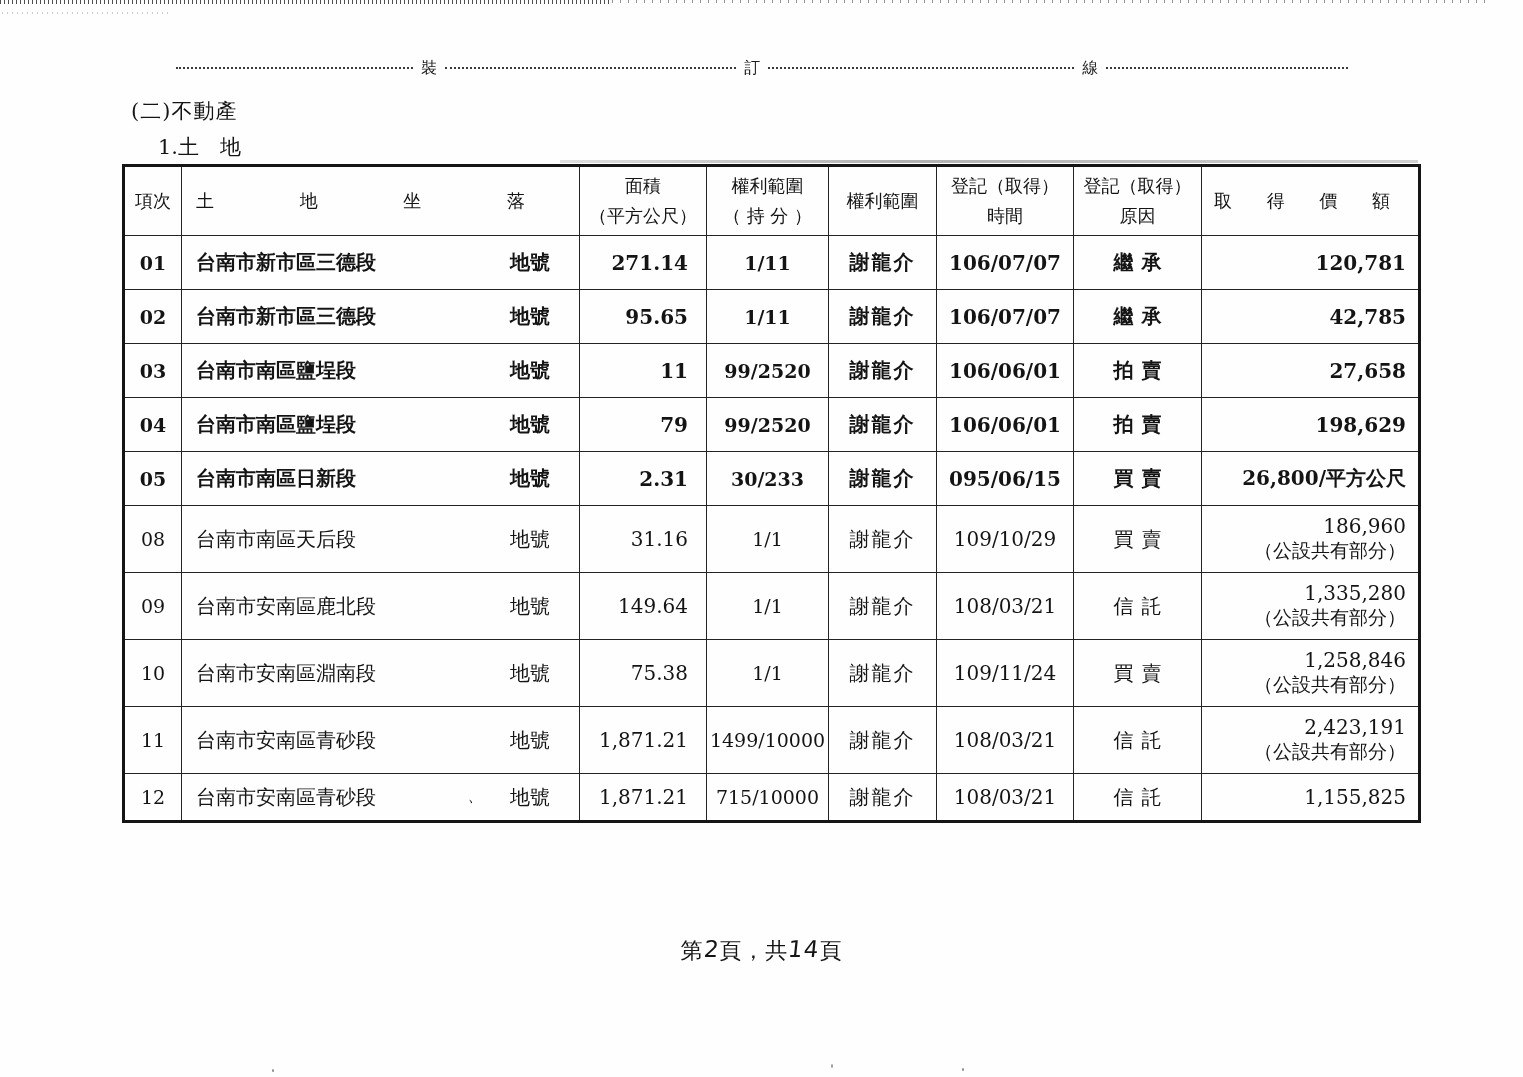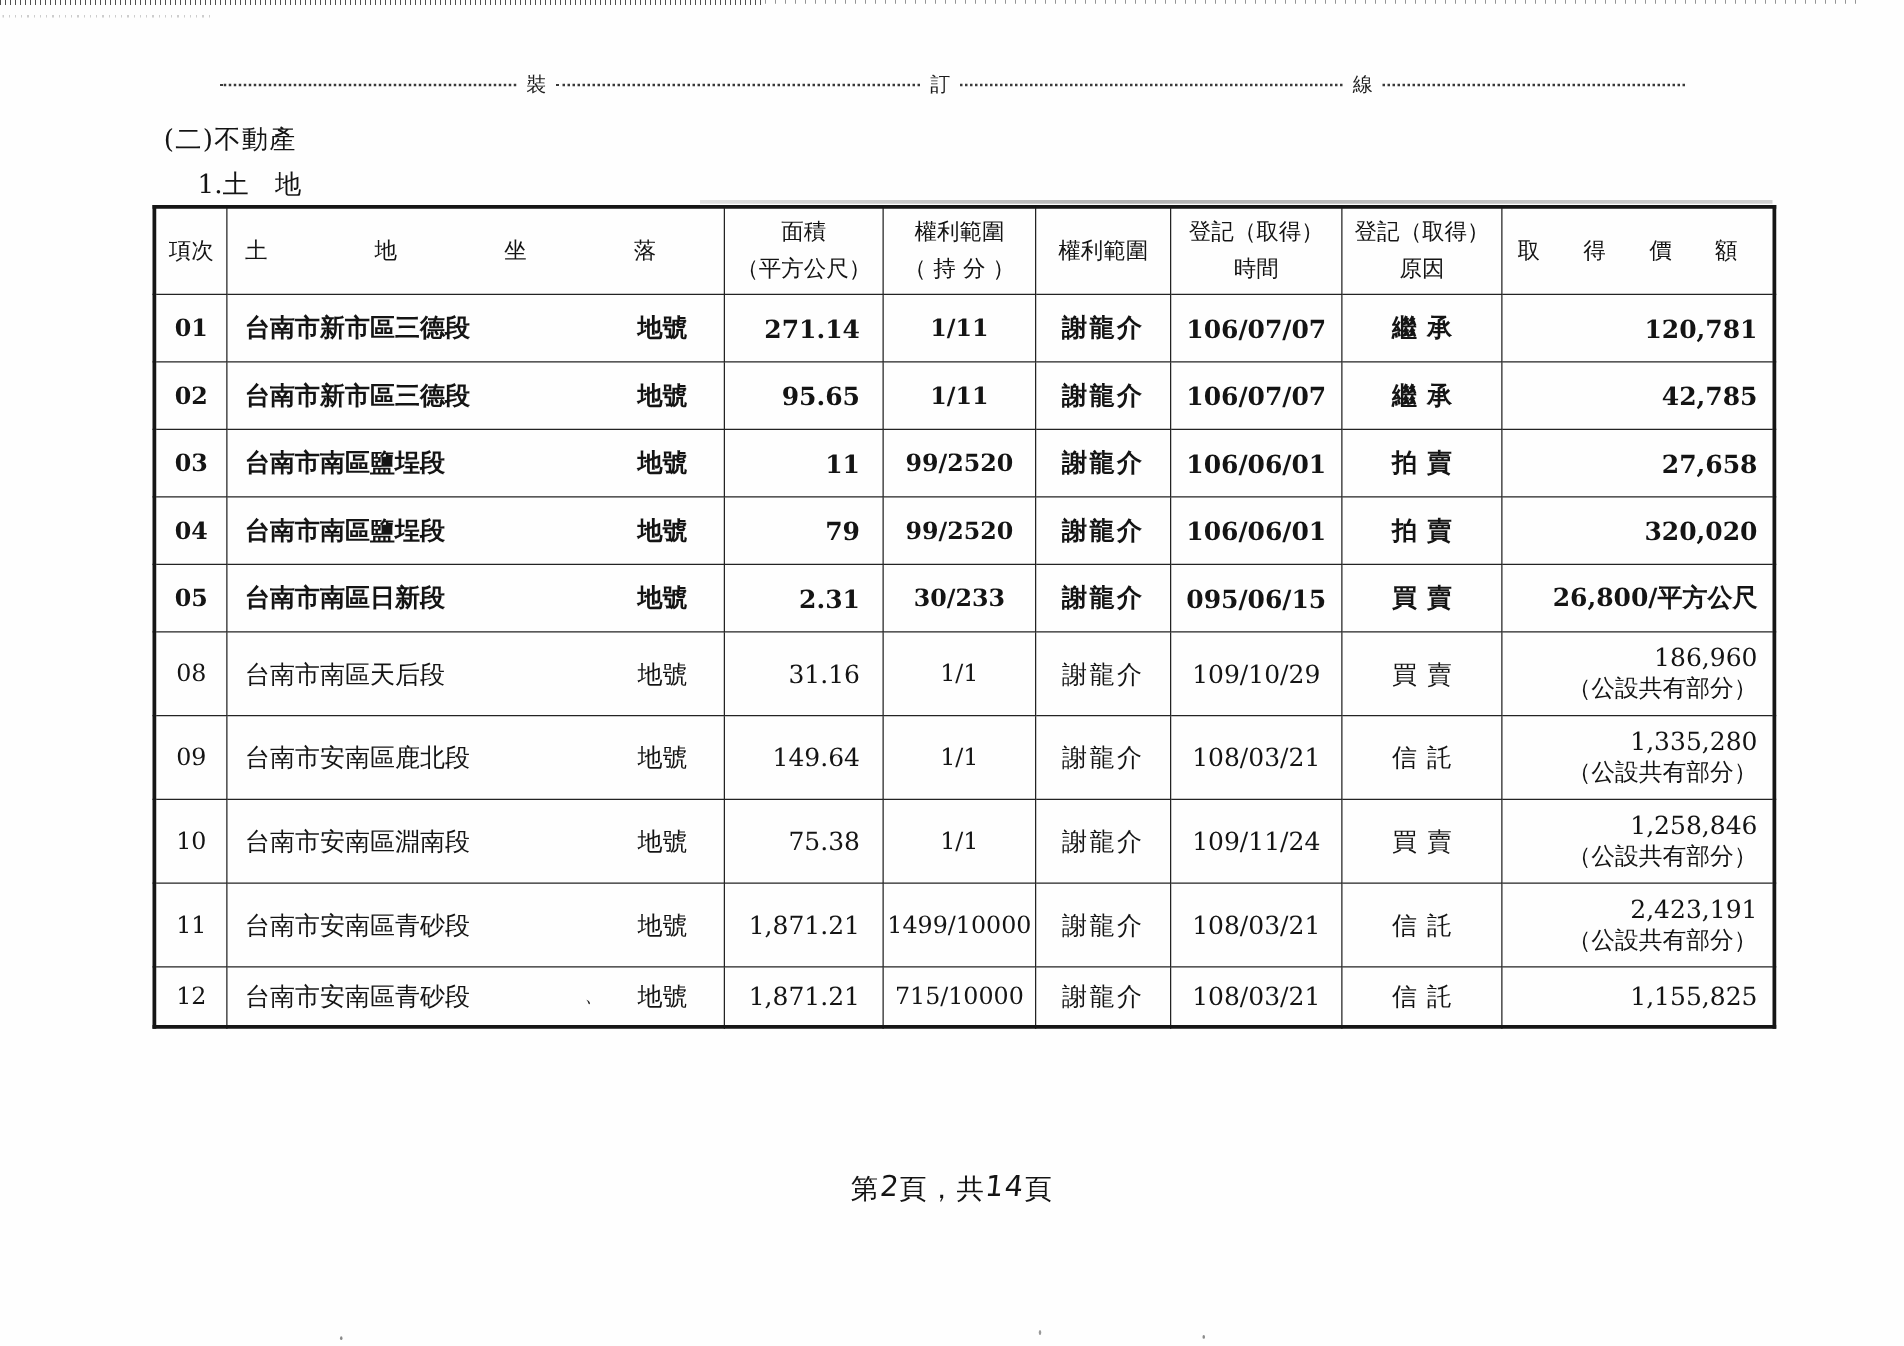--- a/index.html
+++ b/index.html
@@ -212,21 +212,21 @@
                 <span>地號</span>
               </span>
             </div>
           </td>
         <td class="c-area">79</td>
         <td class="c-share">99/2520</td>
         <td class="c-owner">謝龍介</td>
         <td class="c-date">106/06/01</td>
         <td class="c-reason">拍賣</td>
         <td class="c-price">
-            <div class="price-main">320,020</div>
+            <div class="price-main">198,629</div>
           </td>
       </tr>
       <tr class="r-std">
         <td class="c-no">05</td>
         <td>
             <div class="loc-wrap">
               <span>台南市南區日新段</span>
               <span class="loc-right">
                 <span>地號</span>
               </span>

